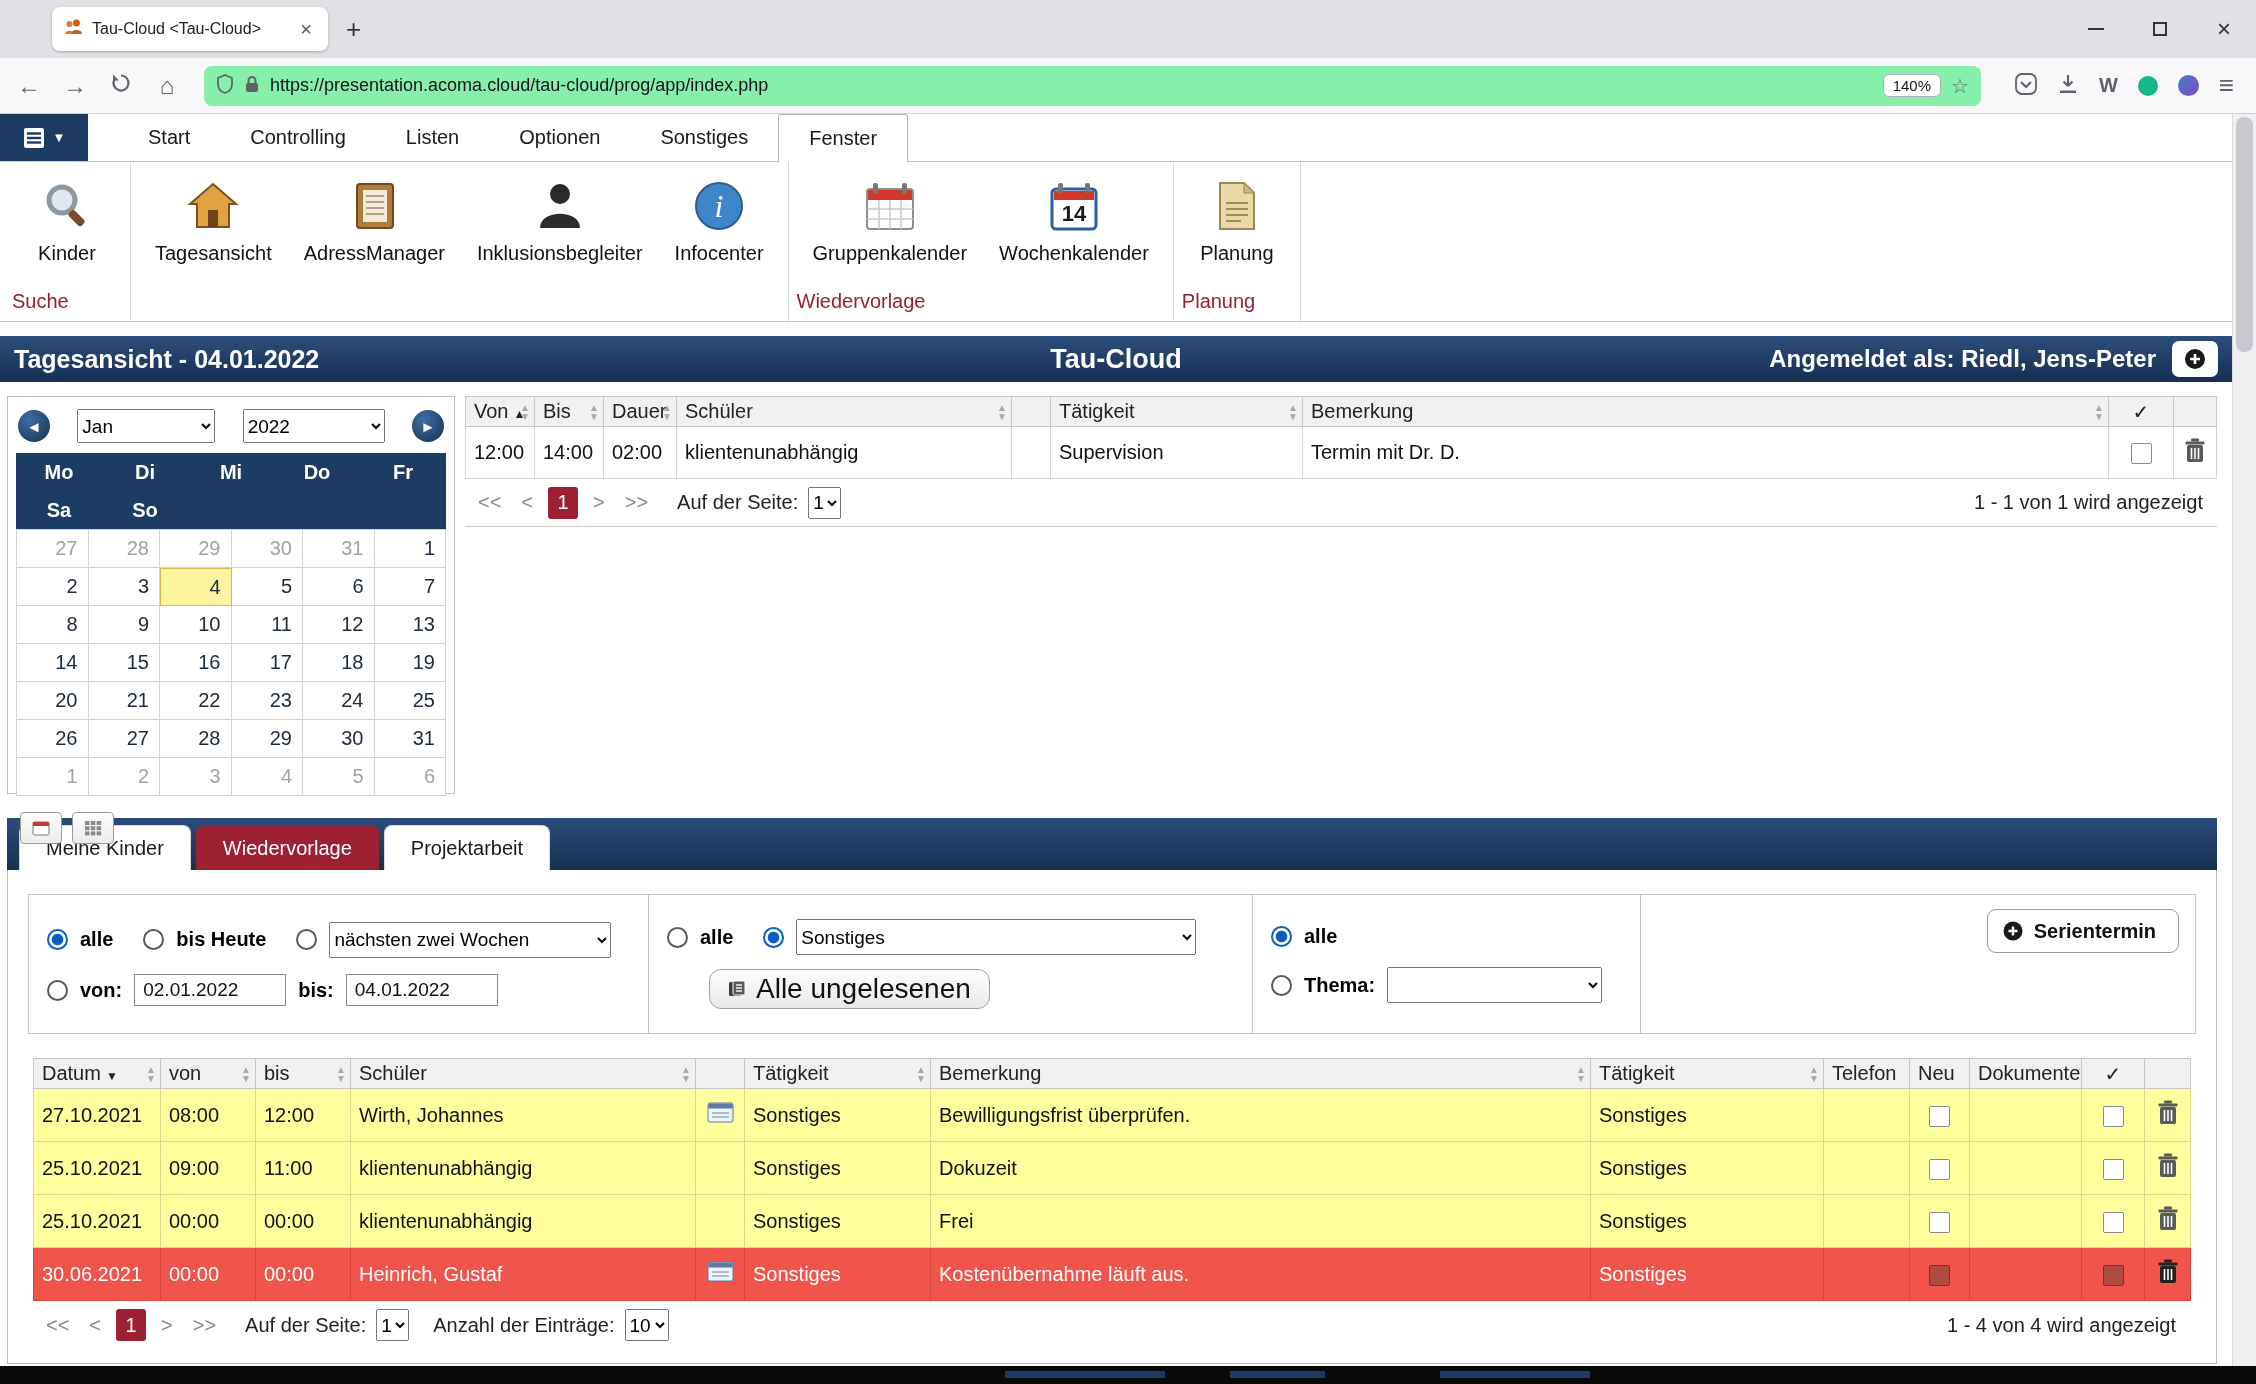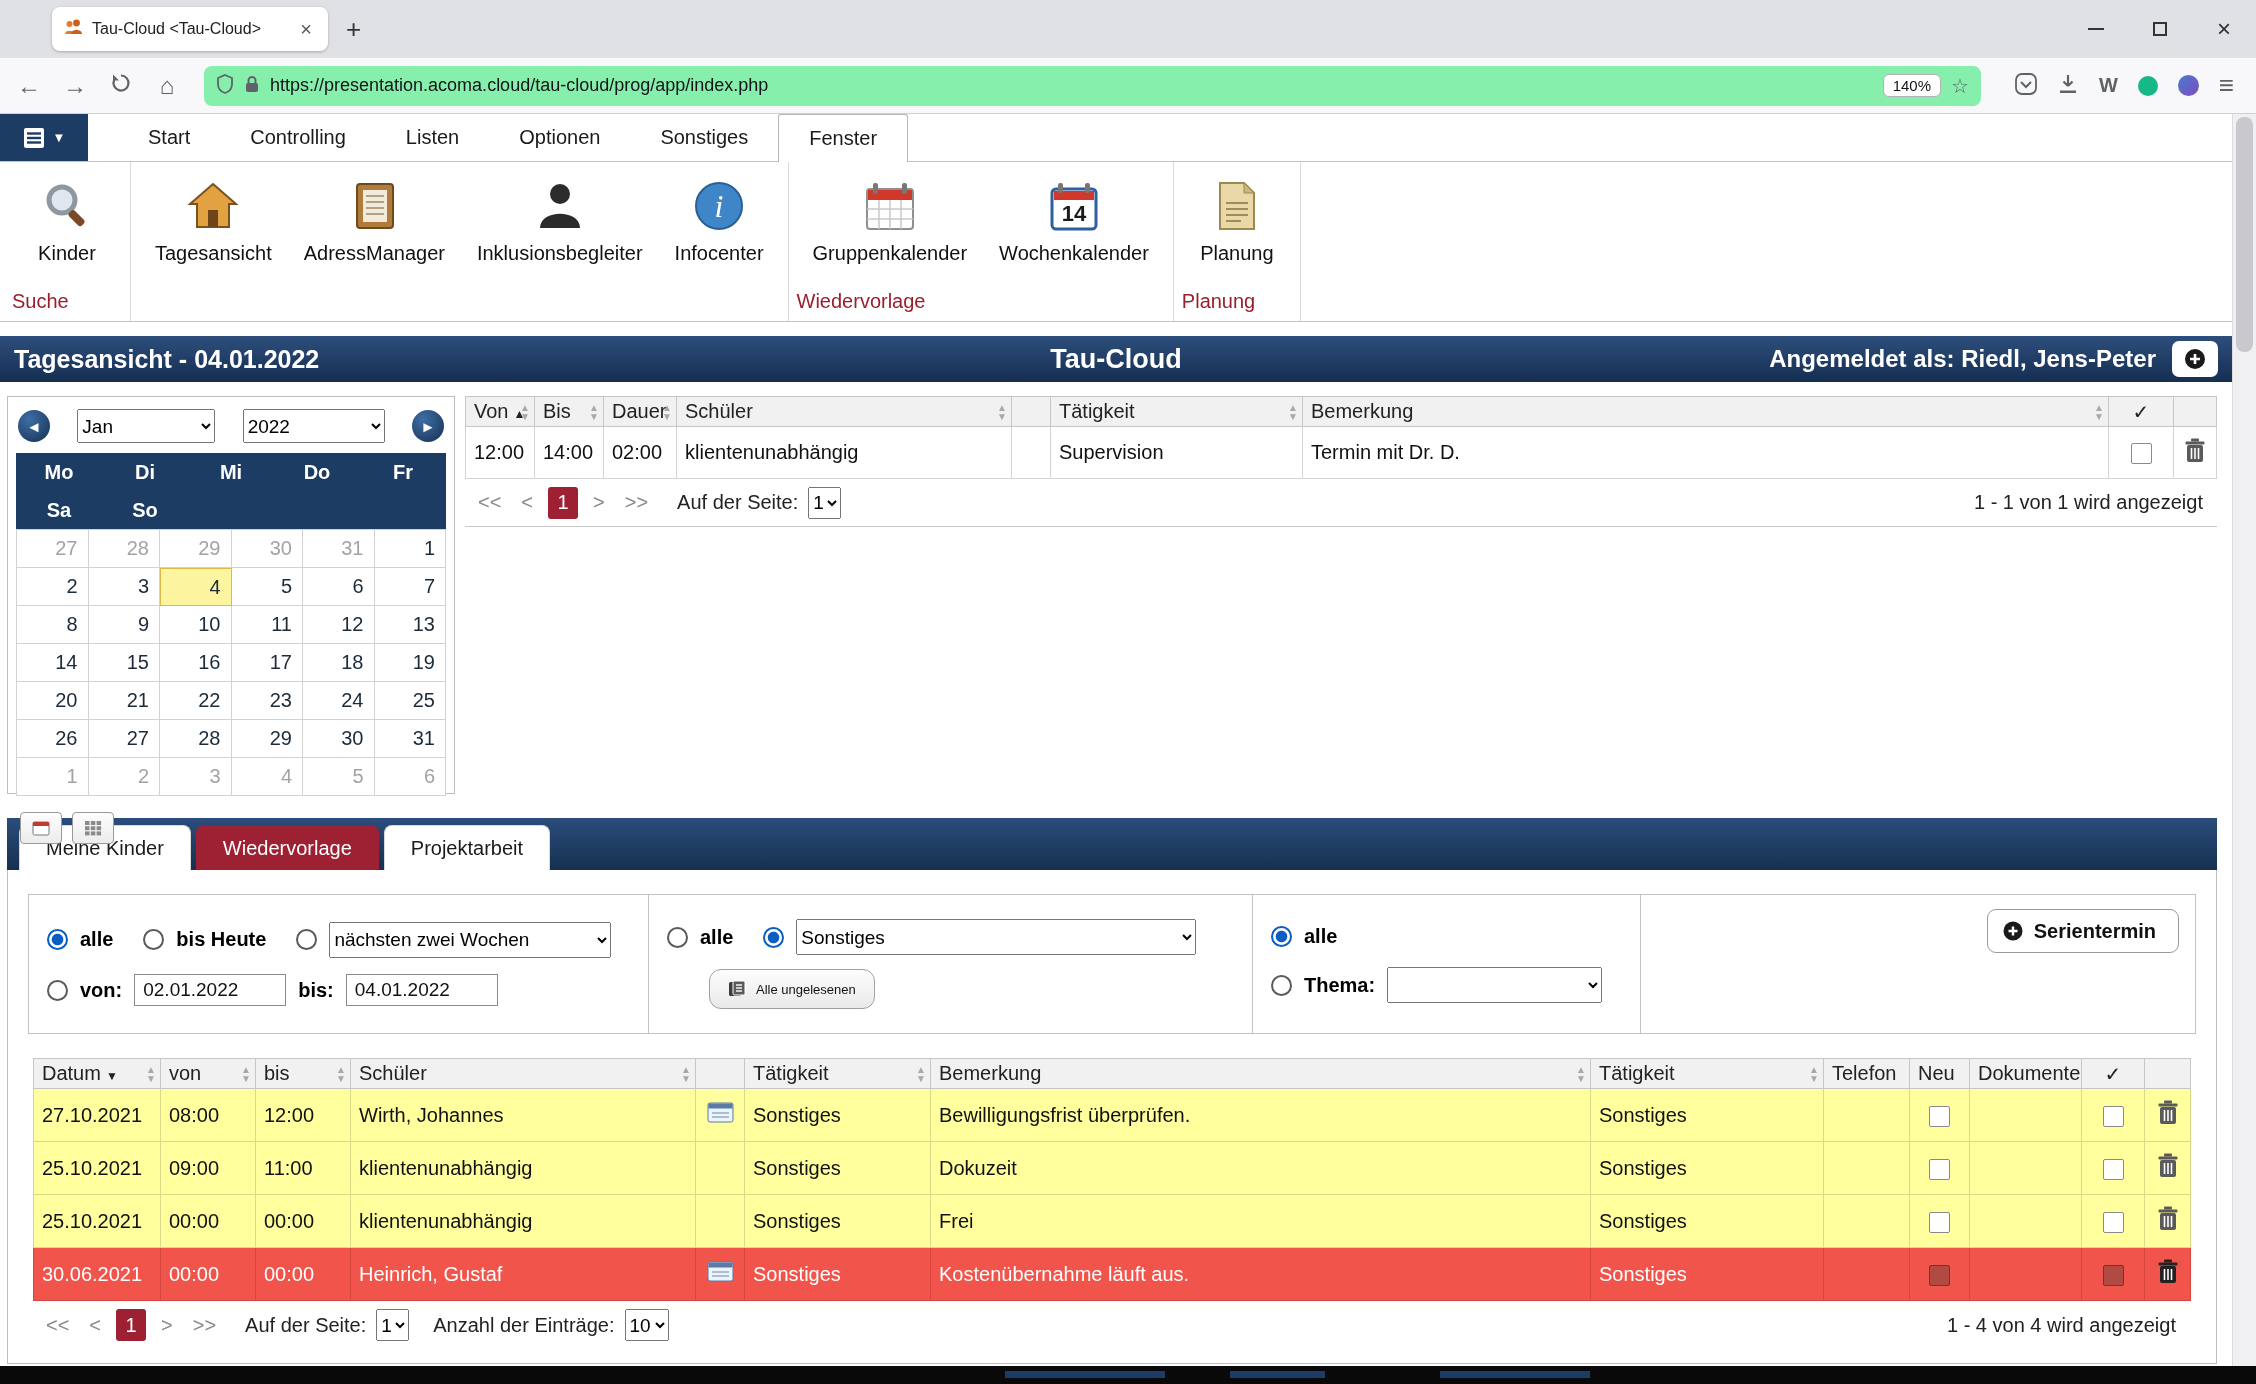--- a/index.html
+++ b/index.html
@@ -107,21 +107,21 @@
   .fsec { padding:10px 18px; display:flex; flex-direction:column; justify-content:space-evenly; border-right:1px solid #c2c2c2; }
   .fsec.s1 { width:620px; } .fsec.s2 { width:604px; } .fsec.s3 { width:388px; }
   .fsec.s4 { flex:1; border-right:none; }
   .frow { display:flex; align-items:center; gap:12px; font-size:20px; }
   .blb { font-weight:bold; }
   .radio { width:21px; height:21px; border-radius:50%; border:2px solid #5a5a5a; background:#fff; flex:none; }
   .radio.checked { border-color:#0a5dc2; background:radial-gradient(circle at center, #0a5dc2 44%, #fff 52%); }
   .fin { height:32px; border:1px solid #8a8a8a; padding:0 8px; font-size:19px; width:152px; font-family:"Liberation Sans",sans-serif; color:#111; }
   .fsel { height:36px; font-size:19px; font-family:"Liberation Sans",sans-serif; }
   .fsel.range { width:282px; } .fsel.type { width:400px; } .fsel.thema { width:215px; }
-  .btn-unread { height:40px; margin-left:42px; border:1px solid #a0a0a0; border-radius:12px; background:linear-gradient(#fdfdfd,#e9e9e9); padding:0 18px; display:flex; align-items:center; gap:10px; font-size:13px; color:#111; width:max-content; }
+  .btn-unread { height:40px; margin-left:42px; border:1px solid #a0a0a0; border-radius:12px; background:linear-gradient(#fdfdfd,#e9e9e9); padding:0 18px; display:flex; align-items:center; gap:10px; font-size:28px; color:#111; width:max-content; }
   .btn-serien { position:absolute; top:14px; right:16px; height:44px; border:1px solid #9a9a9a; border-radius:9px; background:#fff; padding:0 22px 0 14px; display:flex; align-items:center; gap:10px; font-size:20px; font-weight:bold; color:#111; }
 
   .wvwrap { margin:24px 26px 0 25px; }
   .wvwrap td { height:53px; }
   .row-yellow td { background:#ffff9d; border-color:#d9d98a; }
   .row-red td { background:#f1544b; color:#fff; border-color:#d8453e; }
   .wvpager { margin:0 26px 0 25px; border-bottom:none; }
 </style>
 </head>
 <body>

